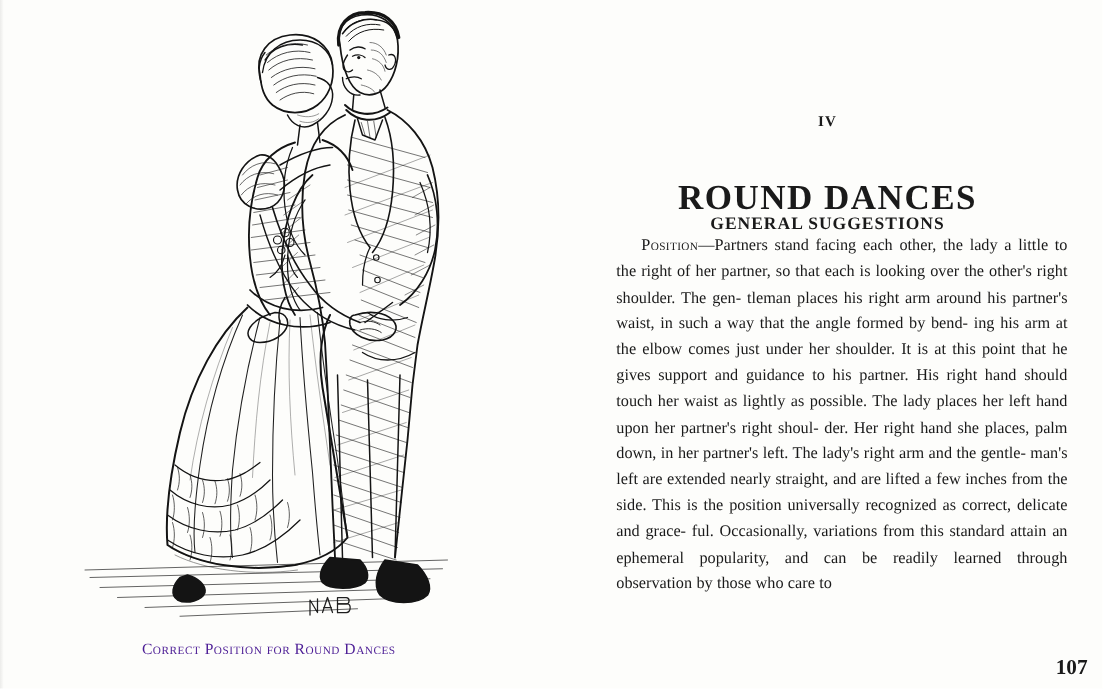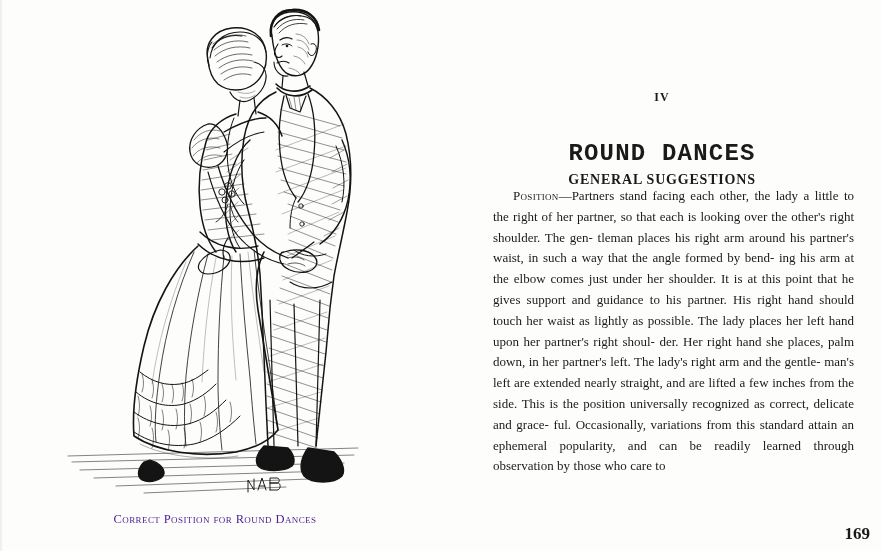--- a/index.html
+++ b/index.html
@@ -68,22 +68,22 @@
     font-weight: bold;
     font-size: 12px;
     letter-spacing: 1px;
   }
   #chapter-title {
     position: absolute;
     left: 0;
     top: 124px;
     width: 380px;
     text-align: center;
-    font-family: Liberation Mono, monospace;
-    font-size: 24px;
+    font-family: Liberation Serif, serif;
+    font-size: 28px;
     letter-spacing: 1.2px;
   }
   #section-heading {
     position: absolute;
     left: 0;
     top: 160px;
     width: 380px;
     text-align: center;
     font-family: Liberation Serif, serif;
     font-size: 14px;
@@ -454,16 +454,16 @@
     <div id="chapter-number">IV</div>
 
     <h1 id="chapter-title">ROUND DANCES</h1>
 
     <h2 id="section-heading">GENERAL SUGGESTIONS</h2>
 
     <div id="body-block">
       <span class="indent"></span><span class="smallcaps">Position</span><span id="body-text">—Partners stand facing each other, the lady a little to the right of her partner, so that each is looking over the other's right shoulder.   The gen- tleman places his right arm around his partner's waist, in such a way that the angle formed by bend- ing his arm at the elbow comes just under her shoulder.   It is at this point that he gives support and guidance to his partner.   His right hand should touch her waist as lightly as possible.   The lady places her left hand upon her partner's right shoul- der.   Her right hand she places, palm down, in her partner's left.   The lady's right arm and the gentle- man's left are extended nearly straight, and are lifted a few inches from the side.   This is the position universally recognized as correct, delicate and grace- ful.   Occasionally, variations from this standard attain an ephemeral popularity, and can be readily learned through  observation by those who care to</span>
     </div>
 
-    <div id="page-number">169</div>
+    <div id="page-number">107</div>
   </div>
 
 </div>
 
 </body></html>

